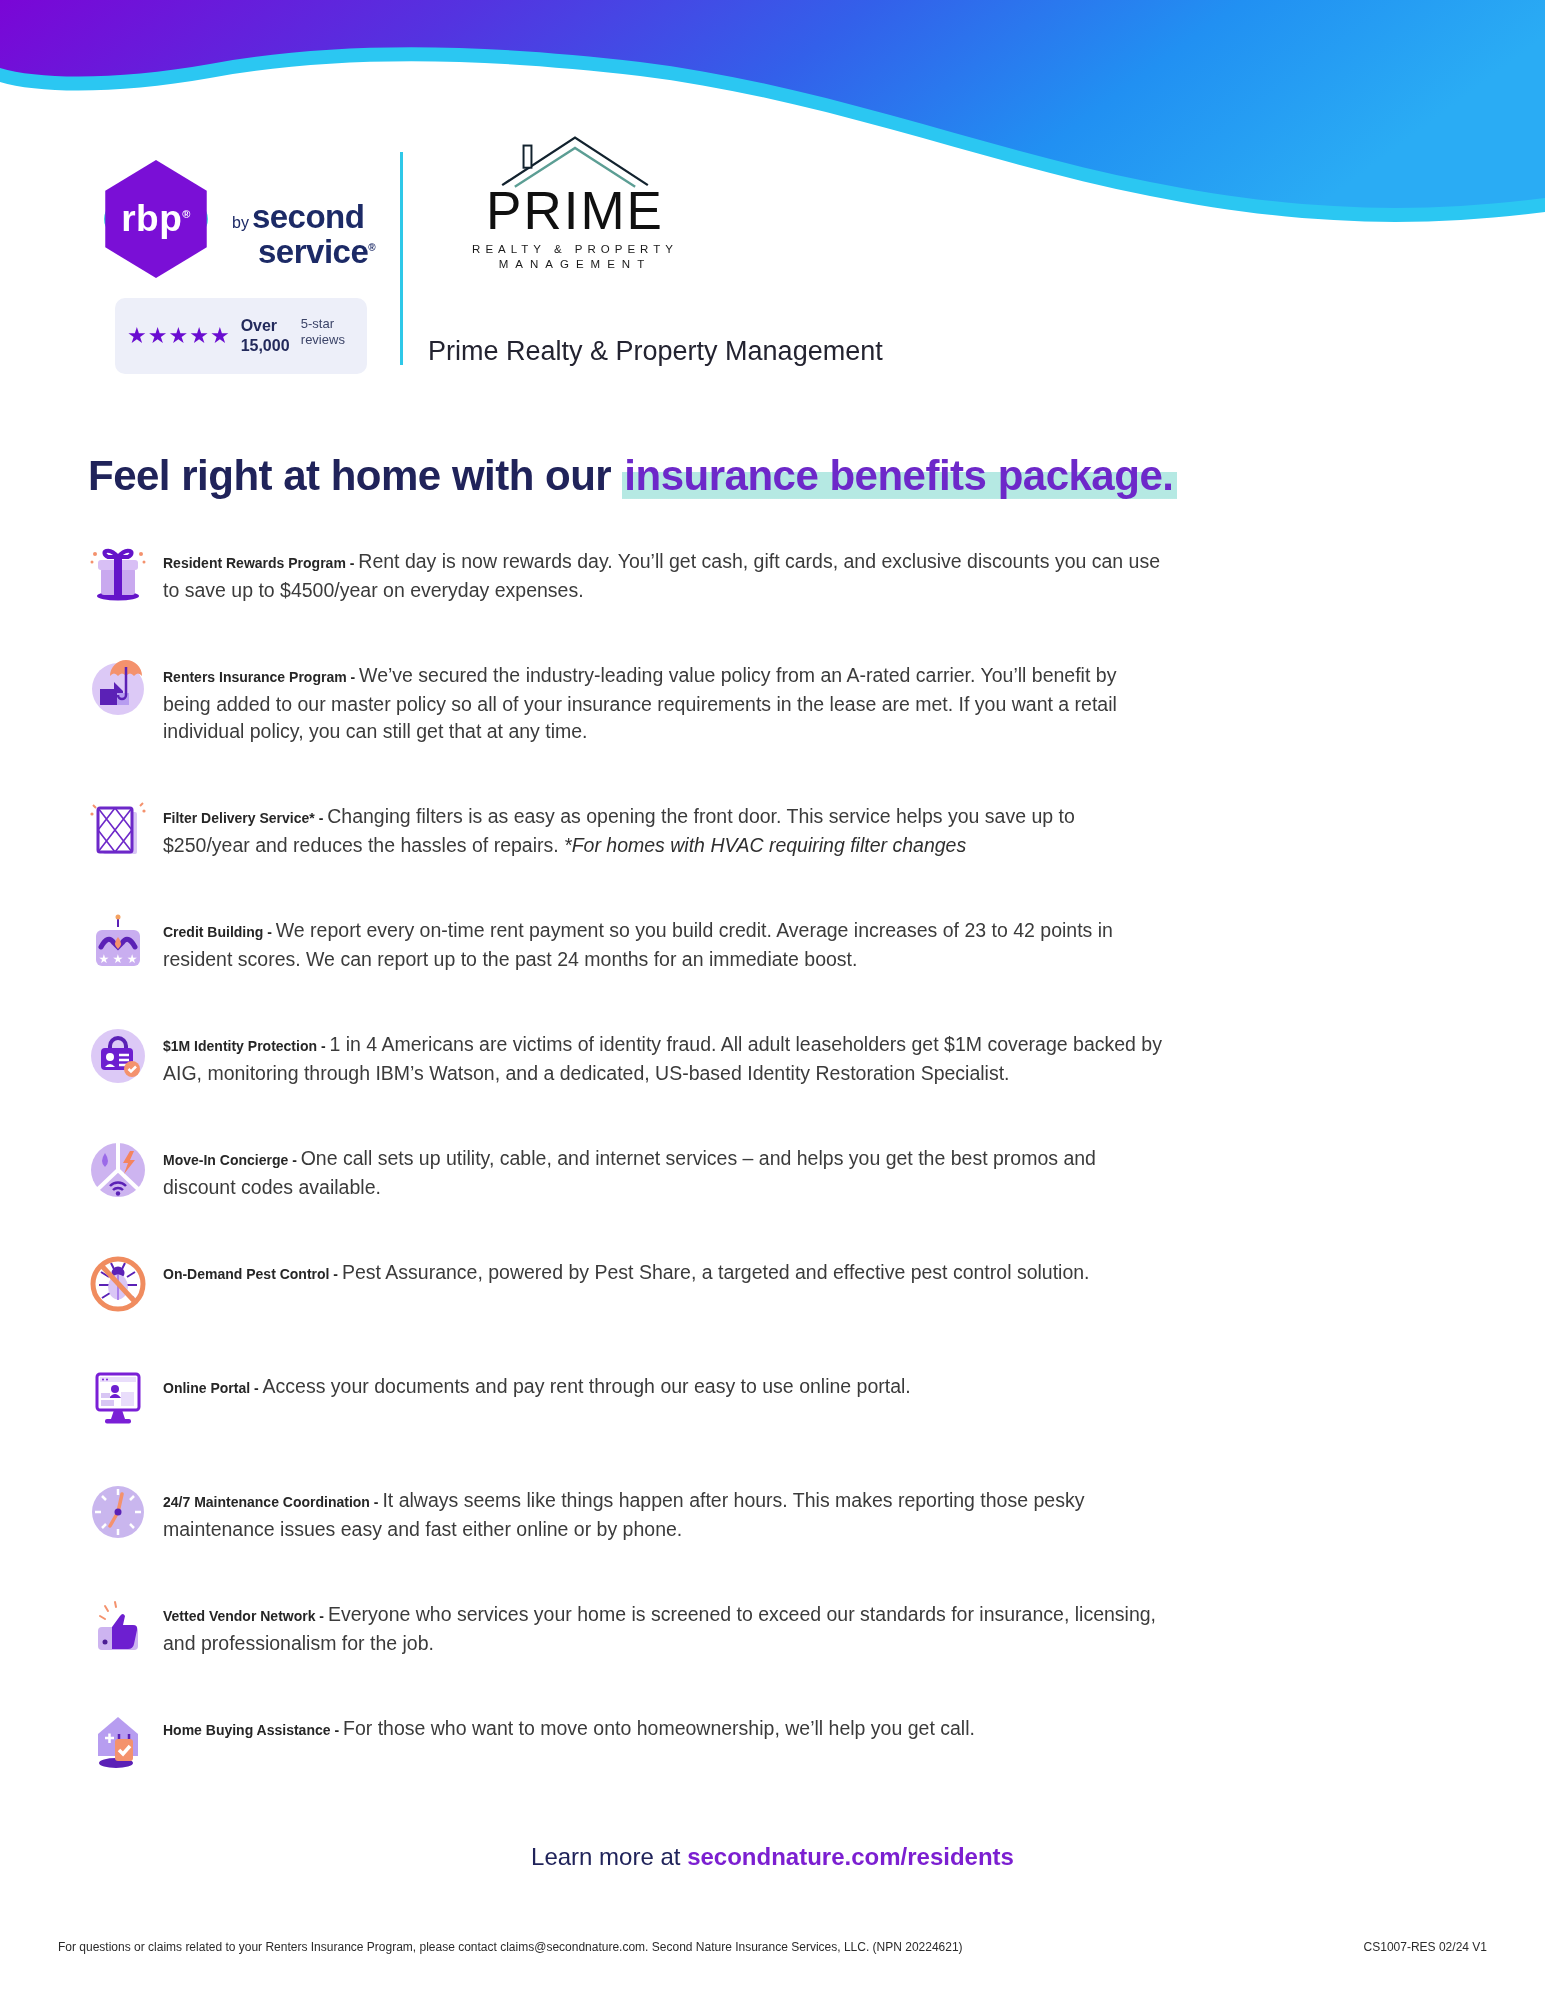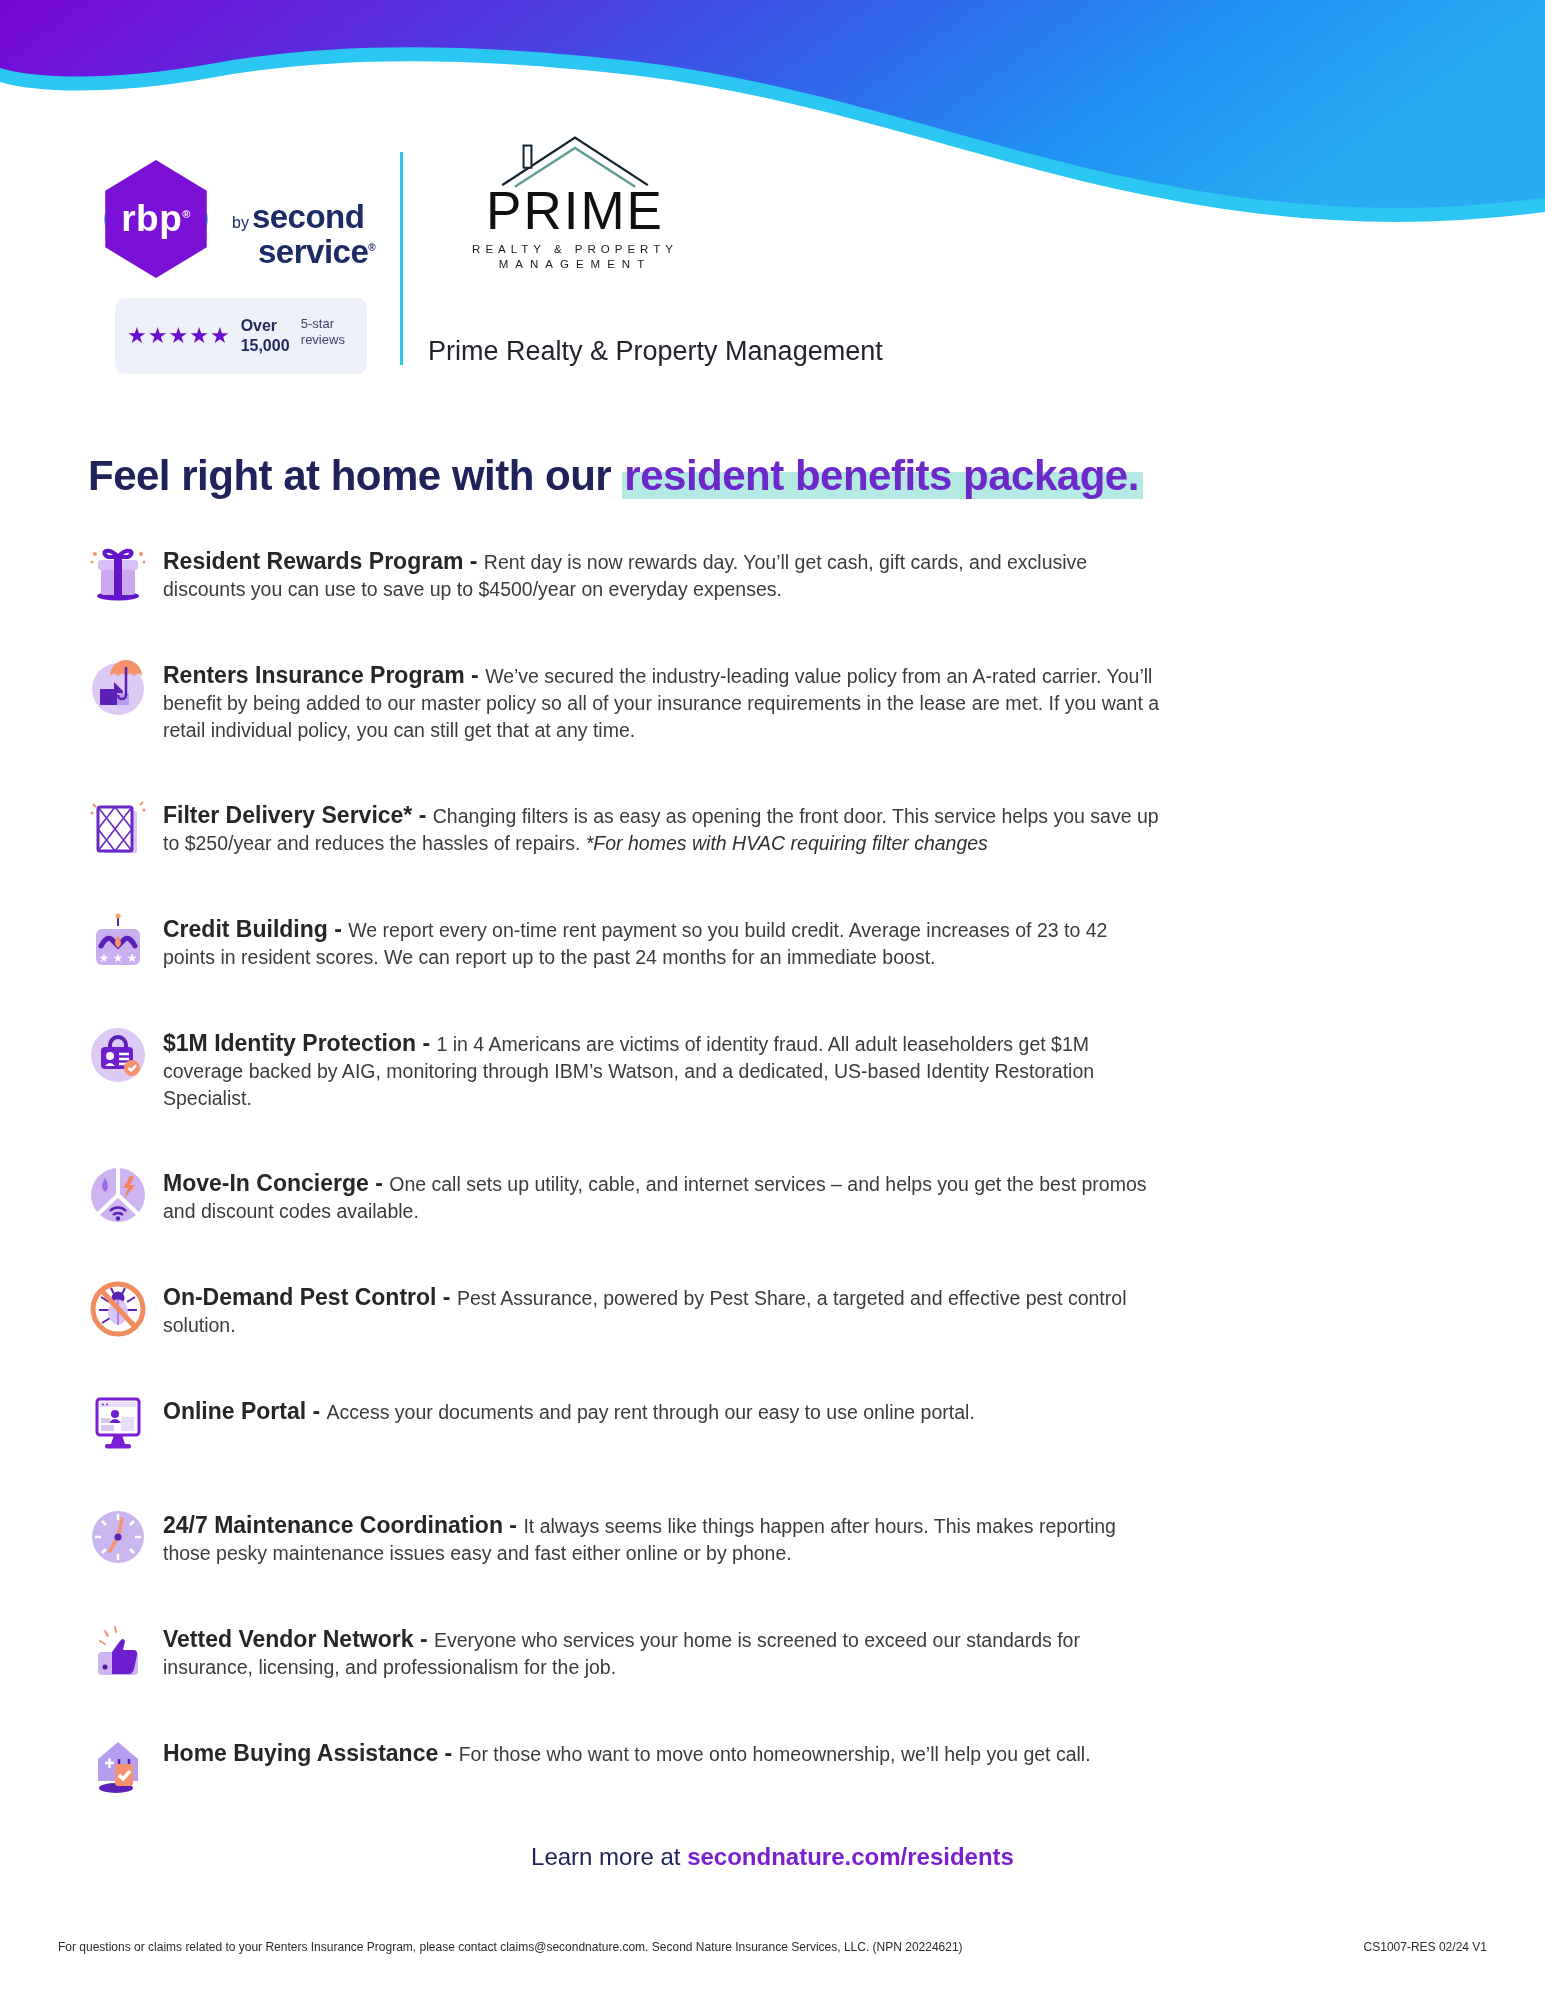--- a/index.html
+++ b/index.html
@@ -48,21 +48,21 @@
     background:linear-gradient(#b5e9e3 0 0) no-repeat;
     background-size:100% 55%; background-position:0 92%;
     padding:0 4px 2px 2px; }
 
   
   .benefits { position:absolute; left:88px; top:548px; width:1075px; }
   .benefit-row { display:flex; align-items:flex-start; margin-bottom:58px; min-height:56px; }
   .icon-box { flex:none; width:62px; margin-right:13px; margin-top:-5px; display:flex; }
   .icon-box svg { width:60px; height:60px; }
   .benefit-text { margin:0; font-size:19.5px; line-height:27px; color:#3b3b3b; width:1000px; }
-  .b-title, .b-sep { font-weight:bold; font-size:23px; color:#262626; }
+  .b-title, .b-sep { font-weight:bold; font-size:14px; color:#262626; }
   .b-note { font-style:italic; color:#2f2f2f; }
 
   
   .learn-more { position:absolute; top:1843px; left:0; width:100%; text-align:center;
     font-size:24px; color:#20235a; }
   .learn-more a { color:#7c1fd1; font-weight:bold; text-decoration:none; }
   .fine-print { position:absolute; top:1940px; left:0; width:100%;
     padding:0 58px; display:flex; justify-content:space-between;
     font-size:12px; color:#2a2a2a; }
 </style>
@@ -109,21 +109,21 @@
     <path d="M28 72 L120 12 L212 72" fill="none" stroke="#12222e" stroke-width="3"></path>
     <path d="M44 74 L120 25 L196 74" fill="none" stroke="#5c9e94" stroke-width="3"></path>
     <rect x="55" y="22" width="10" height="28" fill="#fff" stroke="#12222e" stroke-width="2.5"></rect>
   </svg>
   <div class="prime-name">PRIME</div>
   <div class="prime-sub1">REALTY &amp; PROPERTY</div>
   <div class="prime-sub2">MANAGEMENT</div>
 </div>
 <div class="partner-name">Prime Realty &amp; Property Management</div>
 
-<h1 class="headline"><span>Feel right at home with our </span><span class="hl">resident benefits package.</span></h1>
+<h1 class="headline"><span>Feel right at home with our </span><span class="hl">insurance benefits package.</span></h1>
 
 <div class="benefits">
     <div class="benefit-row">
     <span class="icon-box">
         <svg viewBox="0 0 60 60">
     <ellipse cx="30" cy="53" rx="21" ry="4.5" fill="#6414c9"></ellipse>
     <rect x="13" y="25" width="34" height="27" rx="3" fill="#c9a9ef"></rect>
     <rect x="10" y="17" width="40" height="10" rx="3" fill="#d8bff5"></rect>
     <rect x="26" y="12" width="8" height="41" fill="#6414c9"></rect>
     <path d="M30 14 C21 3,11 9,20 14 Z" fill="none" stroke="#6414c9" stroke-width="4" stroke-linejoin="round"></path>

